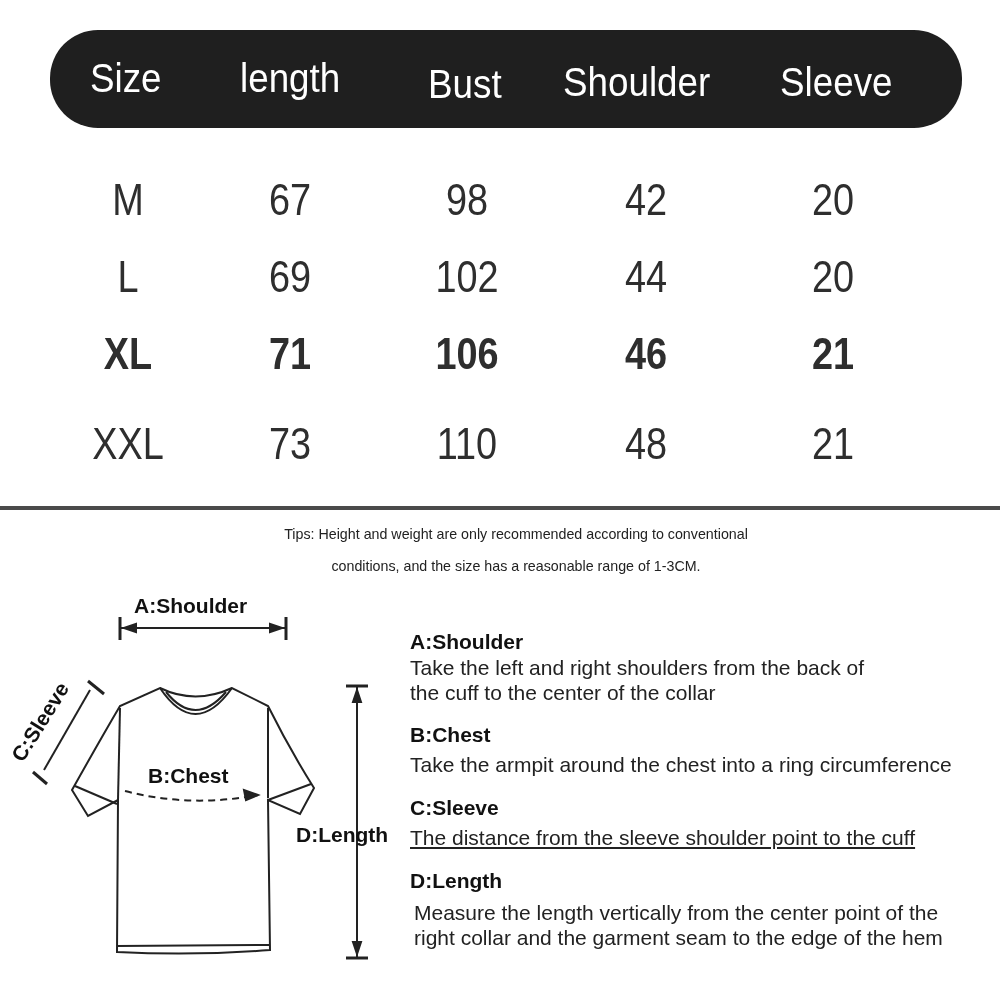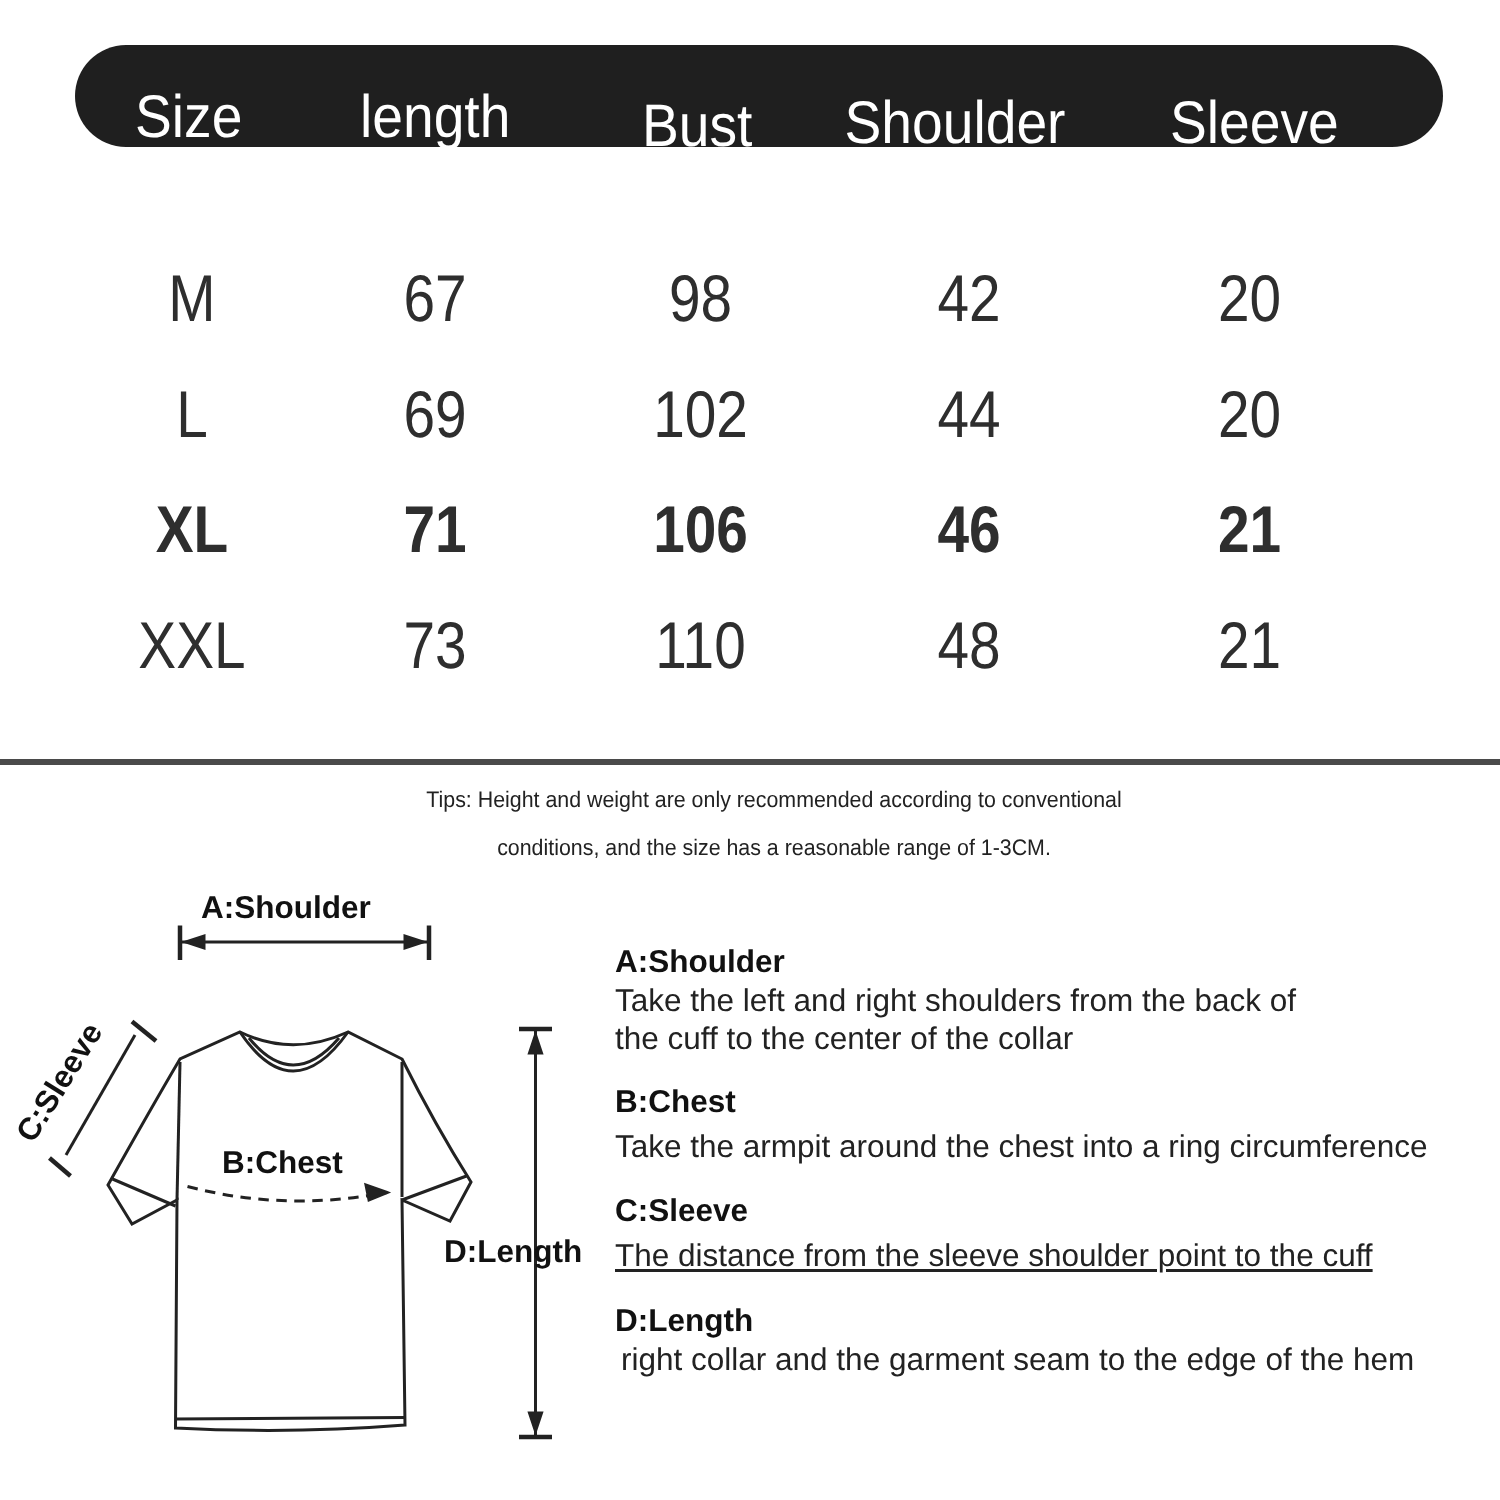--- a/index.html
+++ b/index.html
@@ -1,21 +1,21 @@
 <!DOCTYPE html>
 <html><head>
 <meta charset="utf-8">
 <style>
   html, body { margin: 0; padding: 0; }
   body {
     width: 1000px; height: 1000px; background: #ffffff; position: relative; overflow: hidden;
     font-family: "Liberation Sans", sans-serif; color: #222;
   }
   .header-bar {
-    position: absolute; left: 50px; top: 30px; width: 912px; height: 68px;
+    position: absolute; left: 50px; top: 30px; width: 912px; height: 98px;
     background: #1f1f1f; border-radius: 48px;
   }
   .hcell {
     position: absolute; top: 26px; color: #fff; font-size: 40px; line-height: 48px;
     transform: scaleX(0.92); transform-origin: left center; white-space: nowrap;
   }
   .row { position: absolute; left: 0; width: 1000px; height: 60px; }
   .cell {
     position: absolute; top: 0; font-size: 44px; line-height: 60px; color: #2e2e2e;
     text-align: center; width: 140px; transform: scaleX(0.86);
@@ -57,21 +57,21 @@
   <span class="cell" style="left:576px;">44</span>
   <span class="cell" style="left:763px;">20</span>
 </div>
 <div class="row" style="top:324px;font-weight:bold;">
   <span class="cell" style="left:58px;">XL</span>
   <span class="cell" style="left:220px;">71</span>
   <span class="cell" style="left:397px;">106</span>
   <span class="cell" style="left:576px;">46</span>
   <span class="cell" style="left:763px;">21</span>
 </div>
-<div class="row" style="top:401px;">
+<div class="row" style="top:414px;">
   <span class="cell" style="left:58px;">XXL</span>
   <span class="cell" style="left:220px;">73</span>
   <span class="cell" style="left:397px;">110</span>
   <span class="cell" style="left:576px;">48</span>
   <span class="cell" style="left:763px;">21</span>
 </div>
 
 <div class="divider"></div>
 
 <div class="tips">
@@ -129,14 +129,15 @@
 <div class="desc" style="top:722px;">
   <div class="desc-title">B:Chest</div>
   <div class="desc-text" style="margin-top:4px;">Take the armpit around the chest into a ring circumference</div>
 </div>
 <div class="desc" style="top:795px;">
   <div class="desc-title">C:Sleeve</div>
   <div class="desc-text" style="margin-top:4px;text-decoration:underline;">The distance from the sleeve shoulder point to the cuff</div>
 </div>
 <div class="desc" style="top:868px;">
   <div class="desc-title">D:Length</div>
+  <div class="desc-text" style="margin-top:6px;padding-left:4px;">Measure the length vertically from the center point of the</div>
   <div class="desc-text" style="padding-left:4px;">right collar and the garment seam to the edge of the hem</div>
 </div>
 
 </body></html>

